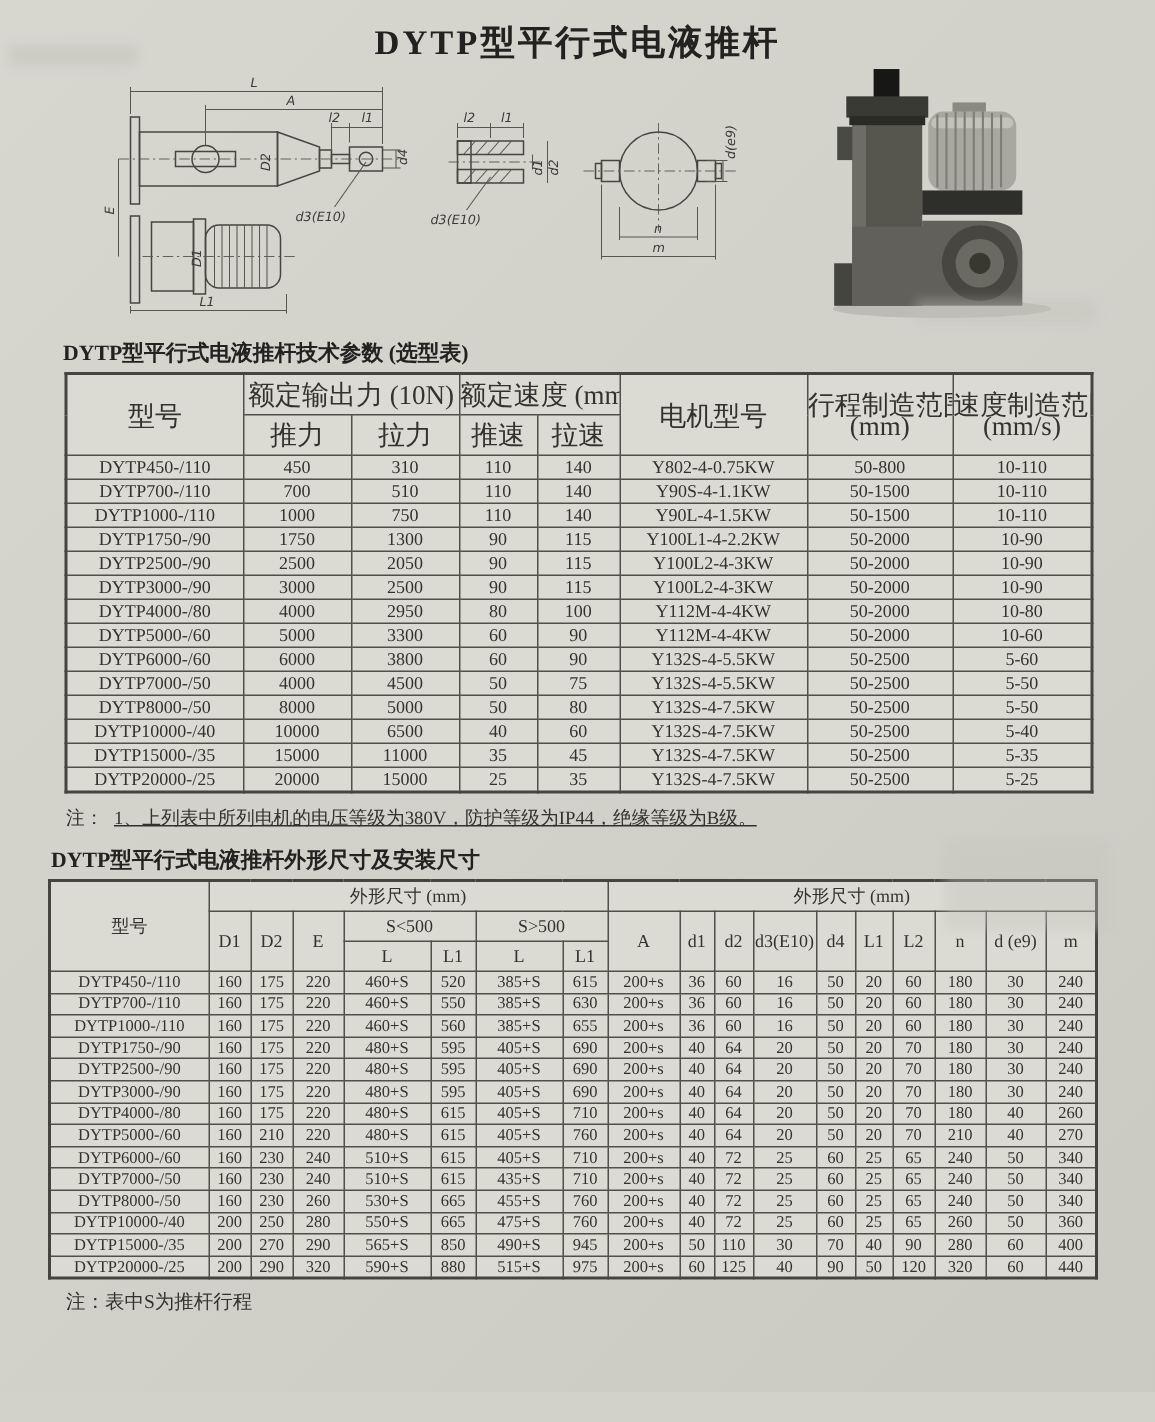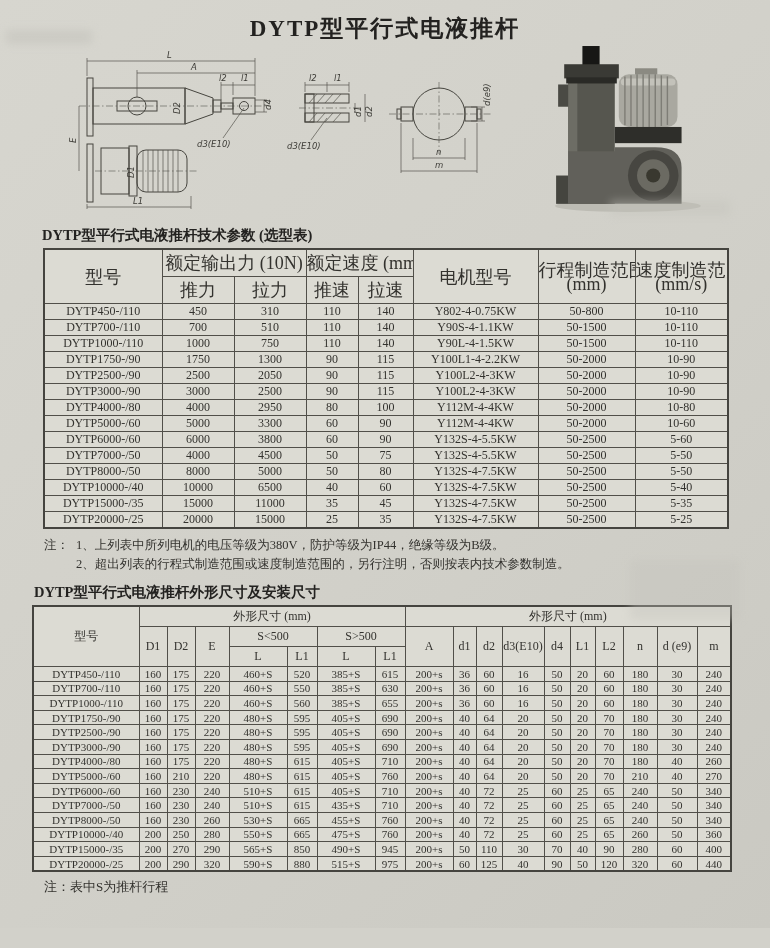--- a/index.html
+++ b/index.html
@@ -36,21 +36,21 @@
   .dims{border:2px solid #45443f;}
   .spec th{font-size:18px;height:26px;line-height:14px;}
   .spec td{font-size:12px;height:14.8px;}
   .dims th{font-size:12px;height:19px;line-height:13px;}
   .dims td{font-size:11px;height:13.6px;}
   .two-line span{display:block;}
 
   .notes{display:flex;margin:7px 44px 0 44px;font-size:12.5px;line-height:19px;color:#33322e;}
   .note-label{width:32px;flex:none;}
   .note-items{flex:1;}
-  .note-item{padding-right:60px;}
+  .note-item{padding-right:60px;text-decoration:underline;}
   .bottom-note{margin:6px 0 0 44px;font-size:13px;color:#33322e;}
 
   svg .ln{stroke:#46453f;stroke-width:1;fill:none;}
   svg .thin{stroke:#56554e;stroke-width:.7;fill:none;}
   svg .cl{stroke:#56554e;stroke-width:.6;stroke-dasharray:7 2.5 1.5 2.5;fill:none;}
   svg .dim{font-family:"DejaVu Sans",sans-serif;font-style:italic;font-size:8.5px;fill:#3c3b36;}
 </style>
 </head>
 <body>
 <div class="page">
@@ -374,21 +374,20 @@
           <td>50-2500</td>
           <td>5-25</td>
         </tr>
       </tbody>
   </table>
 
   <div class="notes">
     <div class="note-label">注：</div>
     <div class="note-items">
         <div class="note-item">1、上列表中所列电机的电压等级为380V，防护等级为IP44，绝缘等级为B级。</div>
-        <div class="note-item">2、超出列表的行程式制造范围或速度制造范围的，另行注明，否则按表内技术参数制造。</div>
       </div>
   </div>
 
   <div class="sec-title t2">DYTP型平行式电液推杆外形尺寸及安装尺寸</div>
 
   <table class="dims">
     <colgroup>
       <col style="width:106px">
         <col style="width:28px">
         <col style="width:28px">

